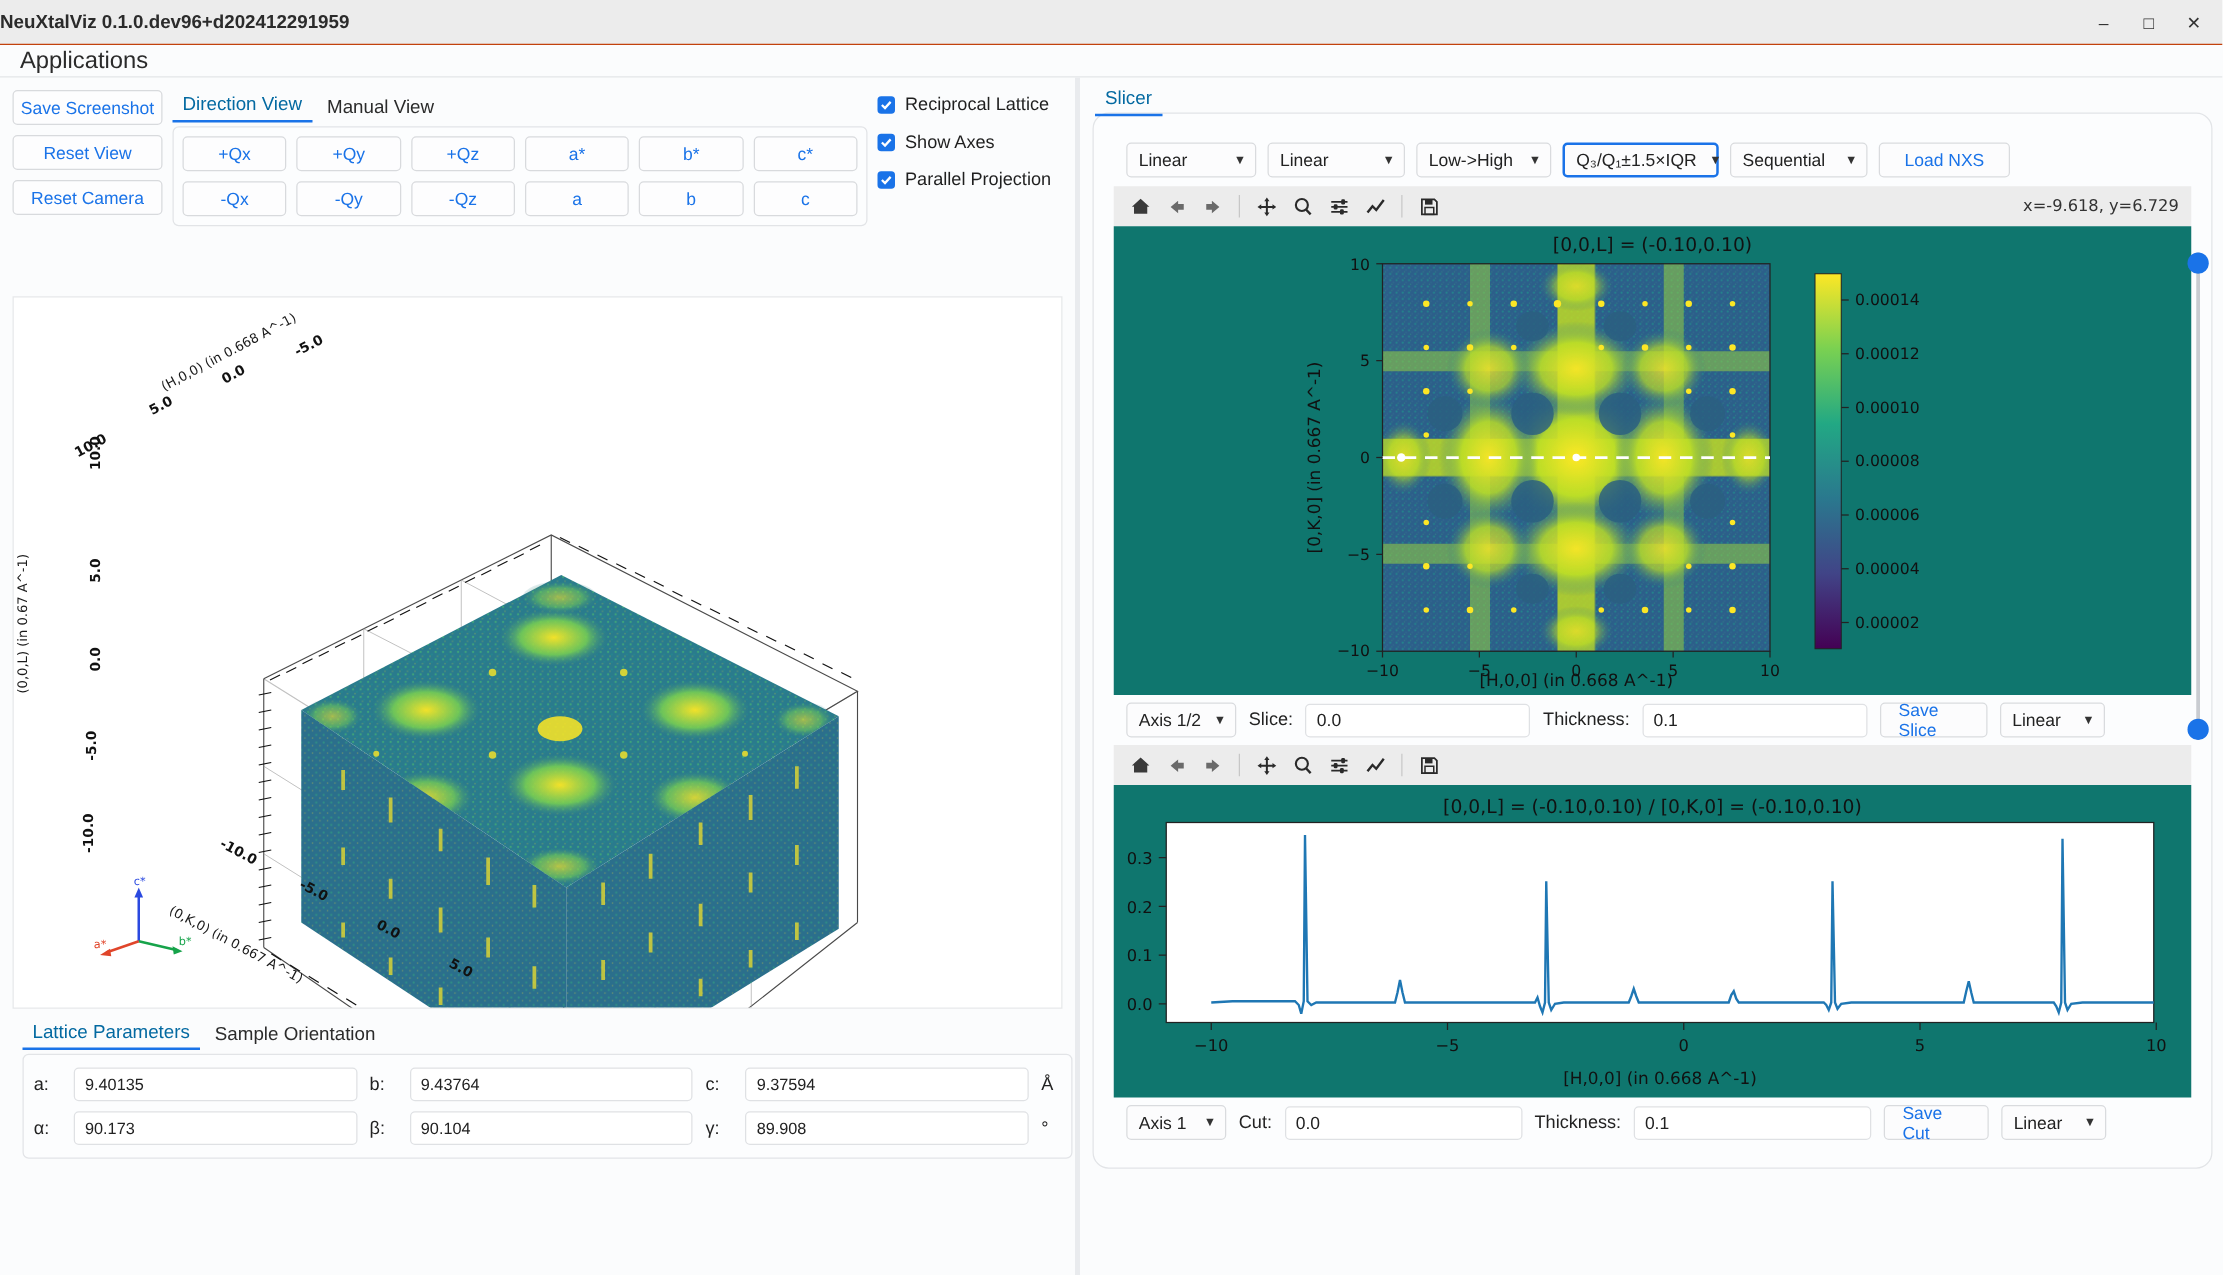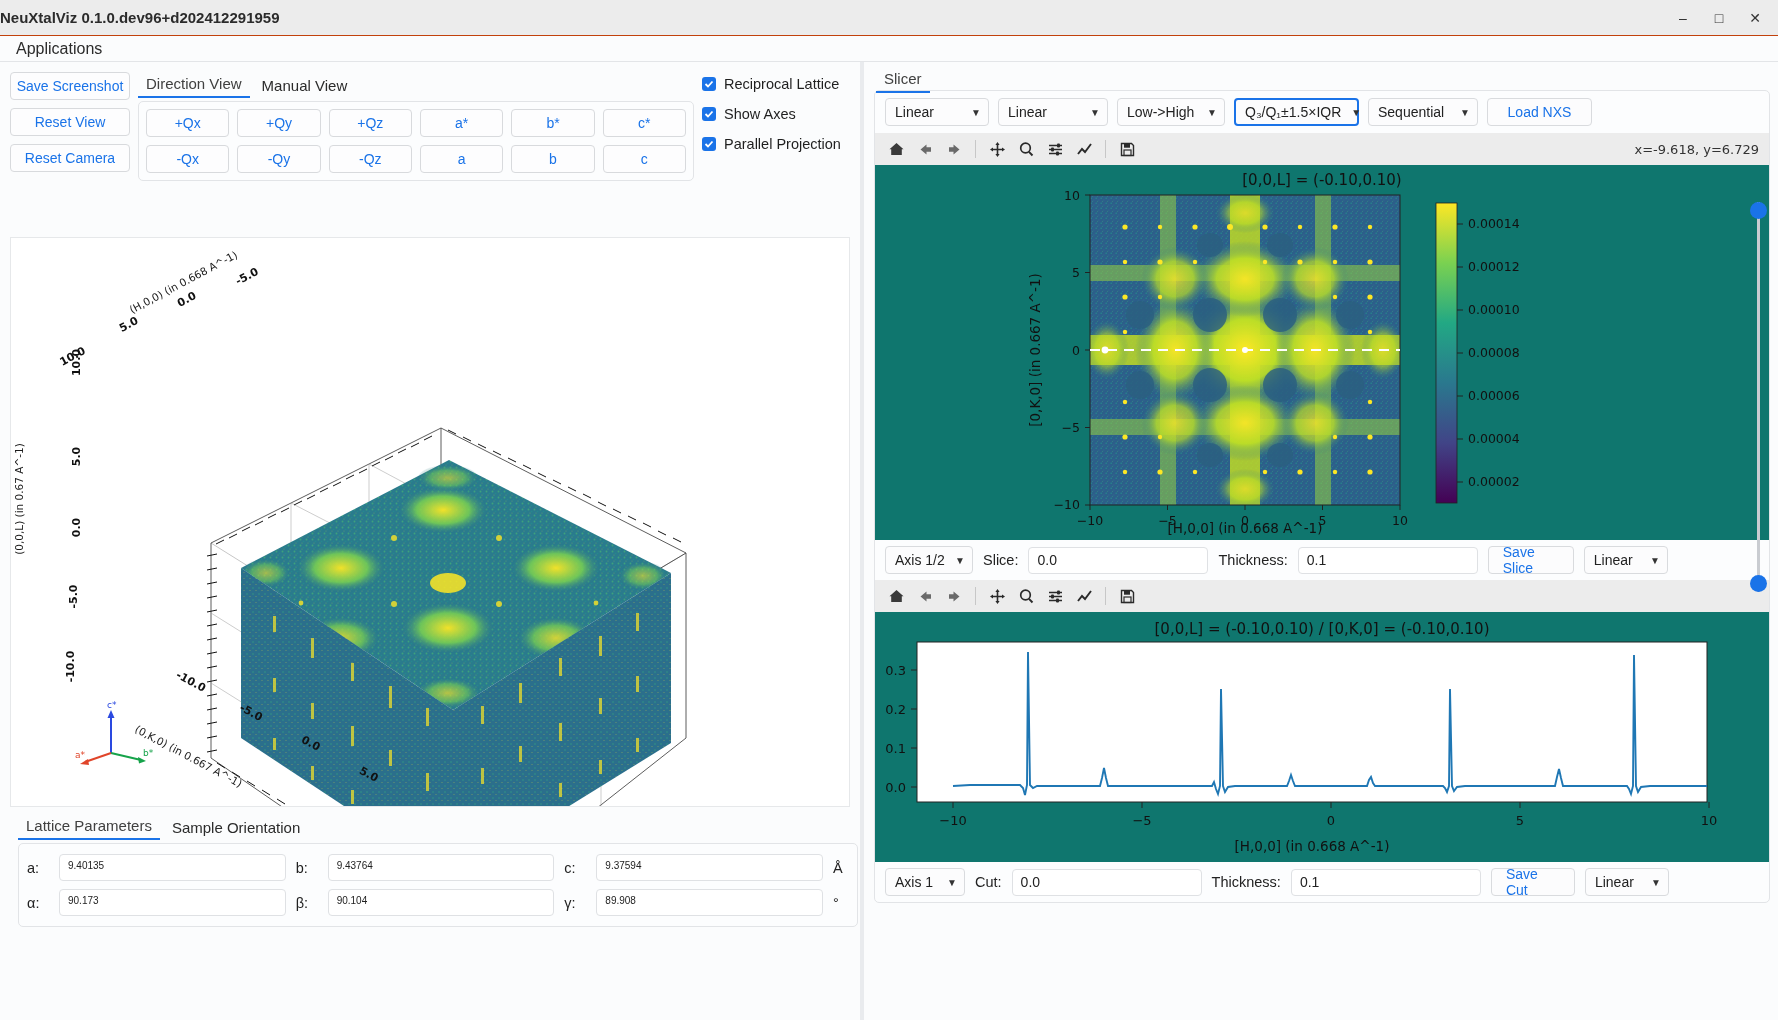--- a/index.html
+++ b/index.html
@@ -17,40 +17,40 @@
     display:flex; align-items:center; justify-content:flex-start; position:relative;
   }
   .titlebar .title{ font-weight:bold; font-size:15px; color:#2b2b2b; }
   .winbtns{ position:absolute; right:6px; top:0; height:36px; display:flex; align-items:center; gap:2px;}
   .winbtn{ width:34px; height:30px; display:flex; align-items:center; justify-content:center;
            font-size:14px; color:#333; border-radius:3px;}
 
   
   .menubar{ height:26px; background:#fbfcfd; border-bottom:1px solid #e3e5e8;
             display:flex; align-items:center; padding-left:10px; }
-  .menubar .mi{ font-size:16px; color:#2b2b2b; padding:2px 6px; }
+  .menubar .mi{ font-size:19px; color:#2b2b2b; padding:2px 6px; }
 
   
   .main{ display:flex; height:958px; }
   .leftpane{ width:860px; height:100%; position:relative; }
   .divider{ width:4px; background:#e9ebee; }
   .rightpane{ width:914px; height:100%; position:relative; }
 
   
   .lefttop{ display:flex; padding:10px 8px 0 10px; gap:8px; }
   .btncol{ display:flex; flex-direction:column; gap:8px; width:120px;}
   .qbtn{
     border:1px solid #d8dadd; border-radius:4px; background:#fdfdfe;
     color:#1a73e8; font-size:14px; text-align:center; padding:5px 4px;
     font-family:"Liberation Sans", sans-serif;
   }
   .tabswrap{ flex:1; }
   .tabs{ display:flex; gap:4px; align-items:flex-end; height:26px; }
   .tab{ font-size:15px; padding:2px 8px 4px 8px; color:#2b2b2b;}
-  .tab.active{ color:#404040; border-bottom:2.5px solid #1a73e8; }
+  .tab.active{ color:#0369a1; border-bottom:2.5px solid #1a73e8; }
   .tabbody{ border:1px solid #e2e4e7; border-radius:5px; background:#fcfdfe;
             margin-top:3px; padding:7px; }
   .grid6{ display:grid; grid-template-columns:repeat(6,1fr); gap:8px; }
 
   .checkcol{ width:150px; display:flex; flex-direction:column; gap:14px; padding-top:4px;}
   .chkrow{ display:flex; align-items:center; gap:8px; font-size:14.5px; color:#1f1f1f;
            white-space:nowrap; }
   .chk{ width:14px;height:14px;border-radius:3px;background:#1a73e8;
         display:inline-flex;align-items:center;justify-content:center;flex:0 0 auto;}
   .chk svg{ display:block; }
@@ -62,21 +62,21 @@
             font-family:"DejaVu Sans", sans-serif; }
   .tickl{ position:absolute; font-size:11px; color:#111; white-space:nowrap;
           font-family:"DejaVu Sans", sans-serif; font-weight:bold; }
 
   
   .latticewrap{ position:absolute; left:18px; top:752px; width:840px; }
   .latgrid{ display:grid; grid-template-columns:22px 1fr 22px 1fr 22px 1fr 16px;
             gap:8px 10px; align-items:center; padding:10px 8px; }
   .lbl{ font-size:14.5px; color:#222; text-align:left;}
   .fld{ border:1px solid #dfe1e4; border-radius:4px; background:#fff;
-        padding:5px 8px; font-size:10px; color:#222; height:27px; }
+        padding:5px 8px; font-size:13px; color:#222; height:27px; }
   .statusbar{ position:absolute; left:10px; top:905px; width:840px; height:34px;
               background:#eef0f2; display:flex; align-items:center; padding:0 14px; gap:14px;}
   .statusbar .txt{ font-size:14.5px; color:#222; width:430px;}
   .progress{ flex:1; height:22px; background:#e4e6e9; border-radius:2px;
              display:flex; align-items:center; justify-content:center;
              font-size:13.5px; color:#333;}
 
   
   .slicerhead{ padding:8px 0 0 12px; }
   .ctrlrow{ display:flex; align-items:center; gap:9px; padding:7px 10px; }
@@ -446,21 +446,21 @@
   </div>
 
   <div class="divider"></div>
 
   <div class="rightpane">
 
     <div class="slicerhead">
       <span class="tab active">Slicer</span>
     </div>
 
-    <div class="tabbody" style="margin:3px 8px 0 10px; padding:0;">
+    <div class="tabbody" style="margin:3px 8px 0 10px; padding:16px;border-radius:13px;">
 
       <div class="ctrlrow">
         <div class="sel" style="width:104px;">
           <span>Linear</span>
           <span class="caret">▼</span>
         </div>
         <div class="sel" style="width:110px;">
           <span>Linear</span>
           <span class="caret">▼</span>
         </div>

